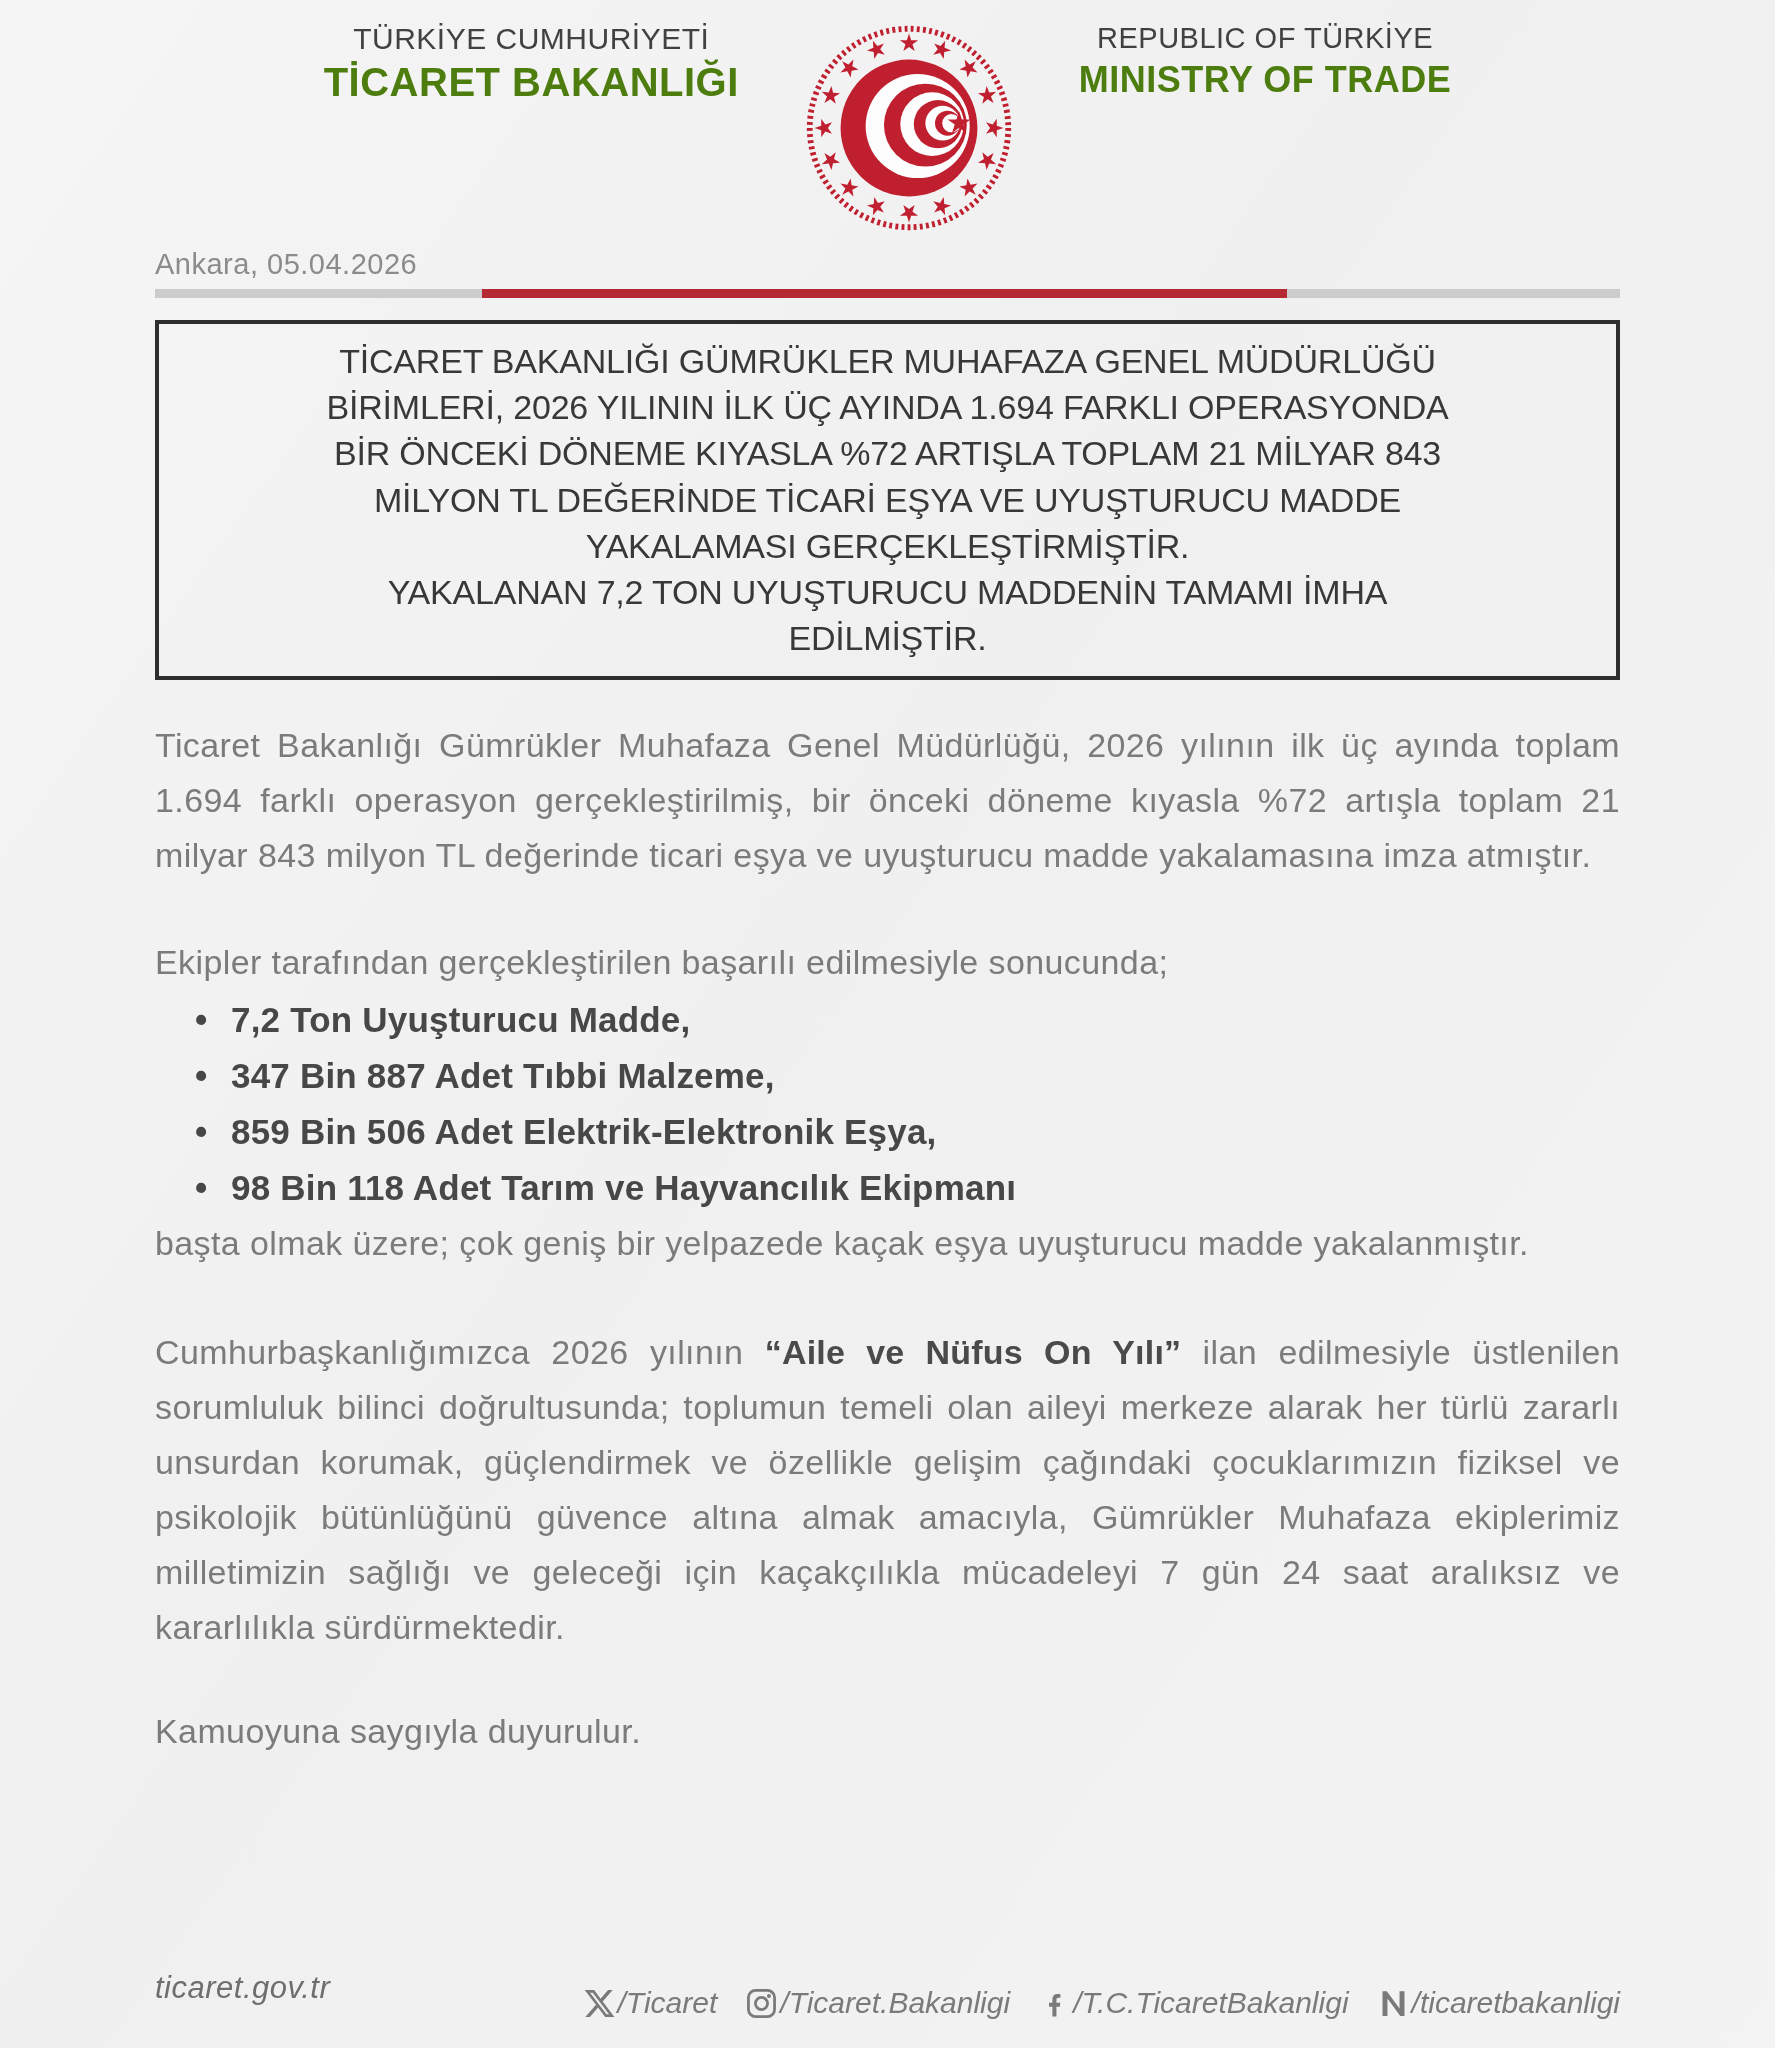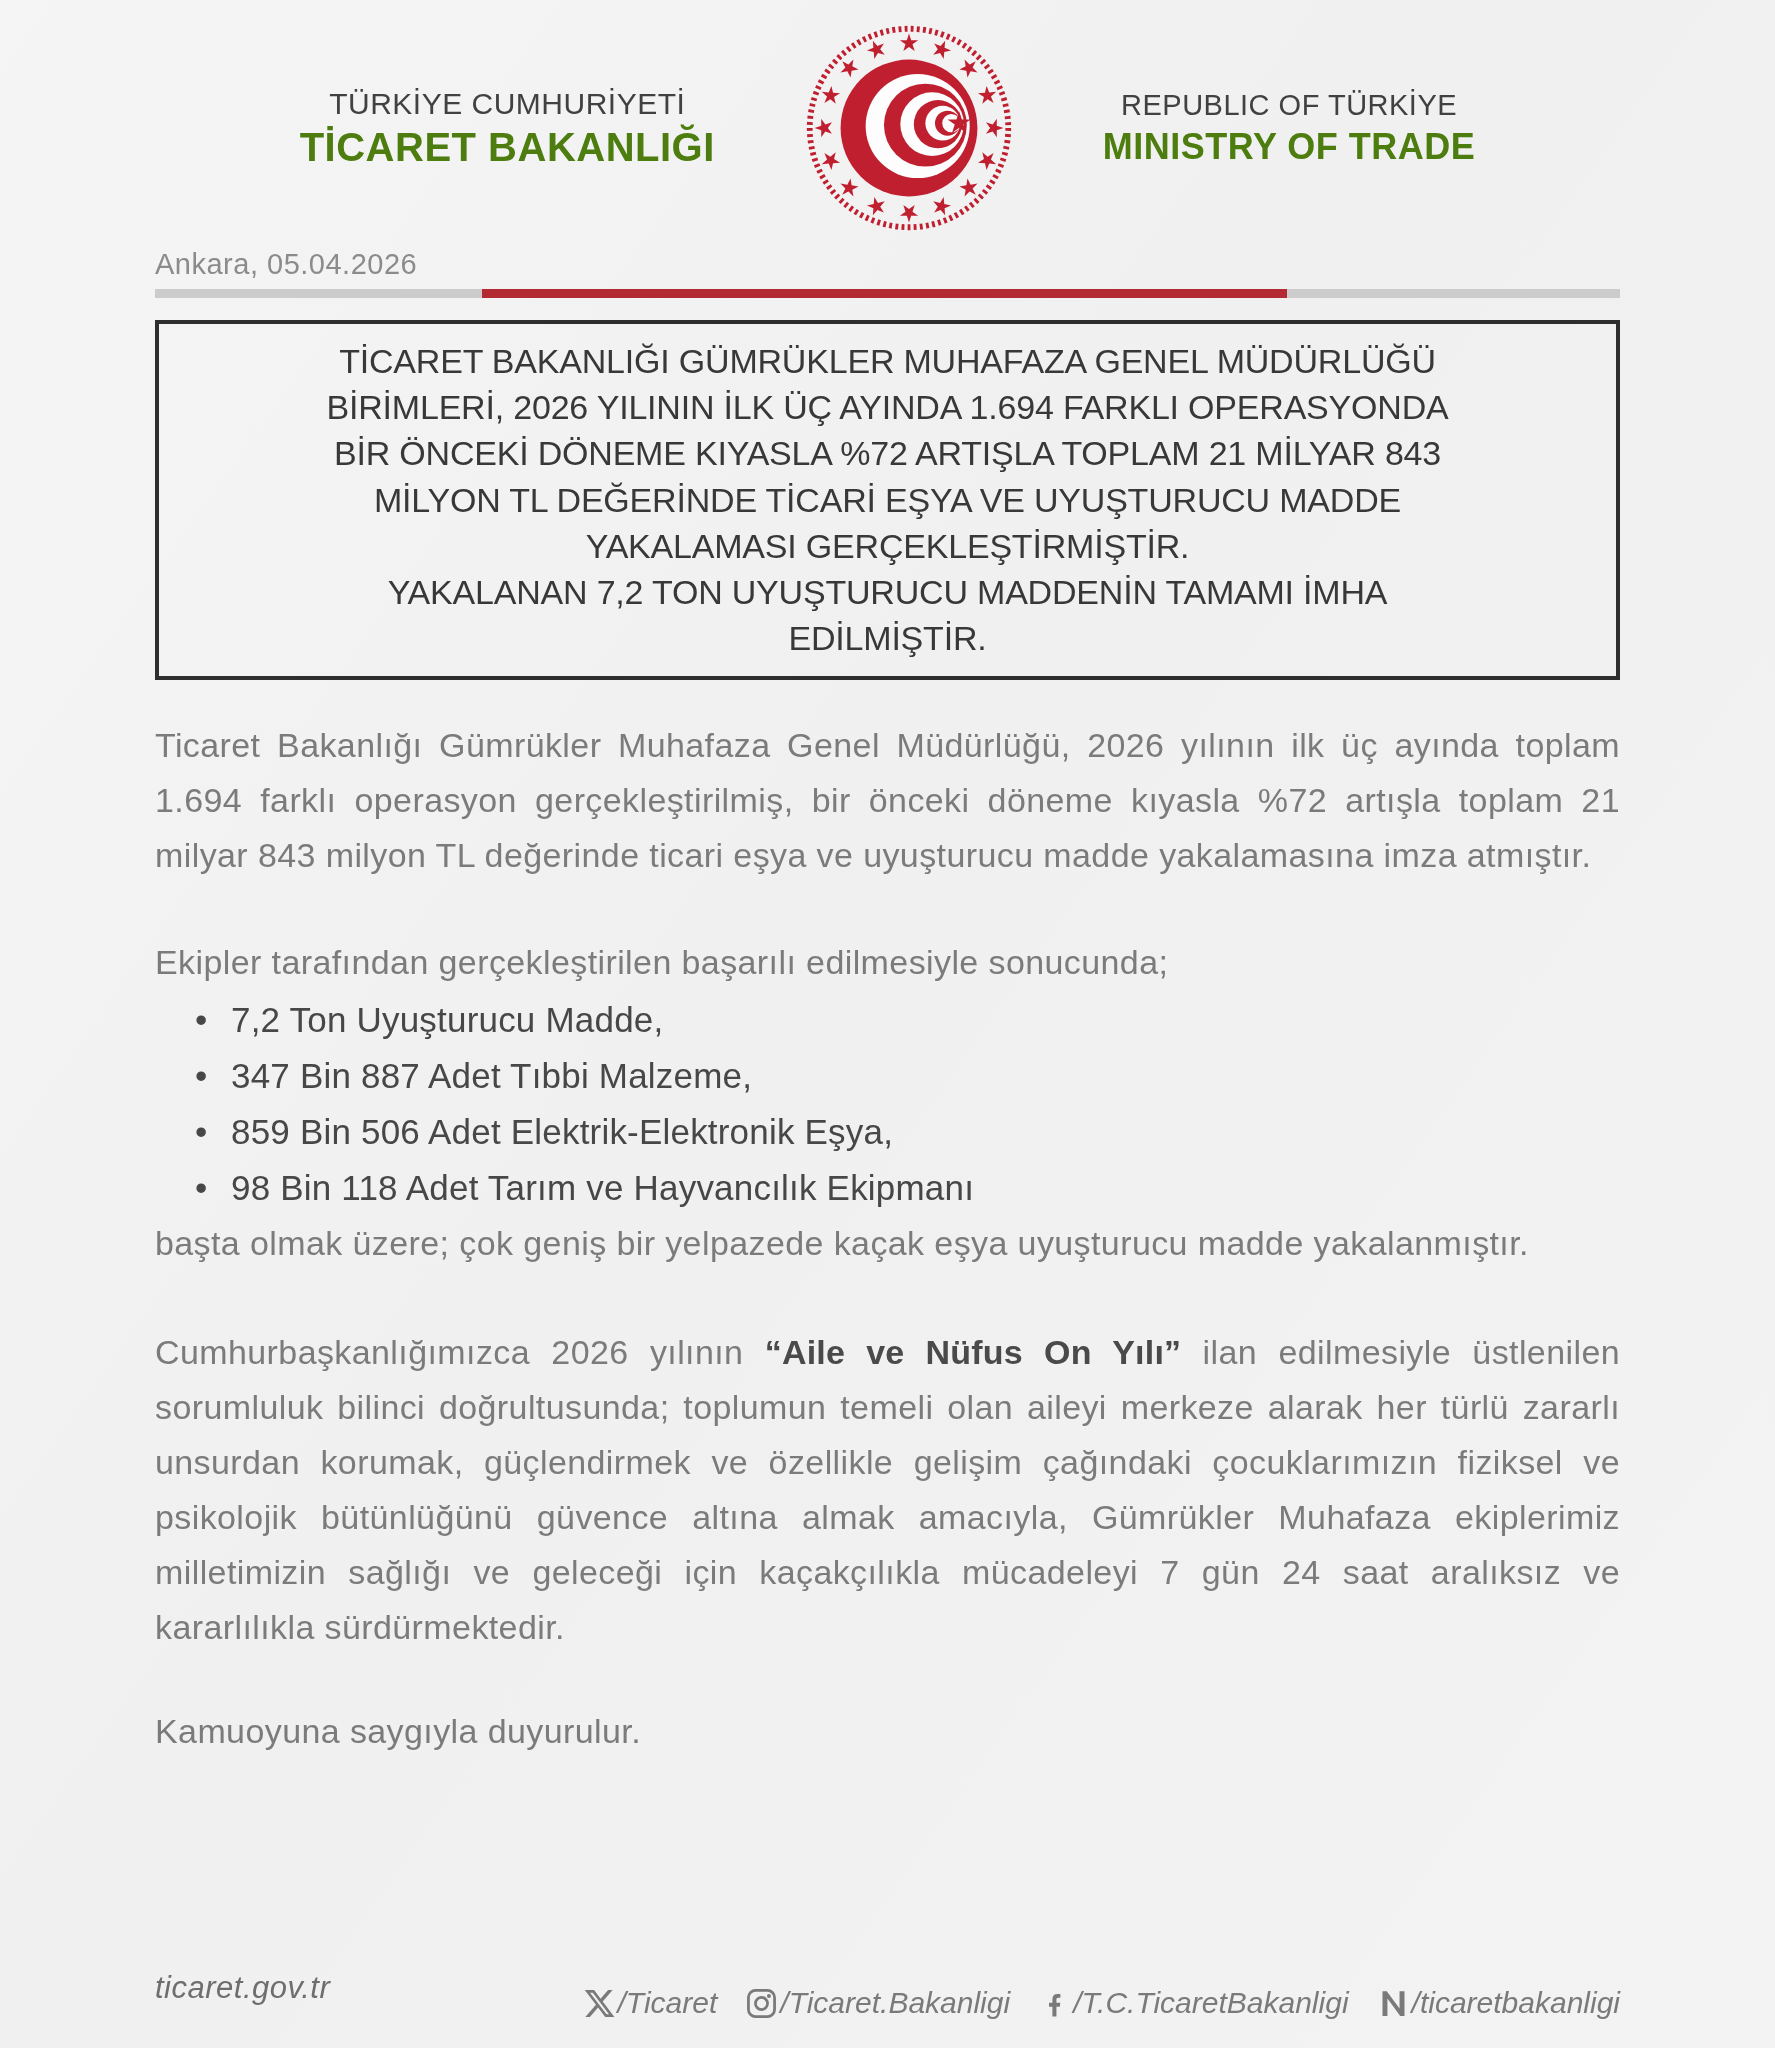--- a/index.html
+++ b/index.html
@@ -8,22 +8,22 @@
     position:relative;
     font-family:"Liberation Sans", sans-serif;
     background:linear-gradient(125deg,#f6f5f5 0%,#f1f0f0 45%,#f4f3f3 100%);
     overflow:hidden;
     color:#3d3d3d;
   }
   .page { padding:0 155px; }
 
   
   .header {
-    display:flex; justify-content:center; align-items:center;
-    gap:88px; padding-top:16px; height:240px;
+    display:flex; justify-content:center; align-items:flex-start;
+    gap:64px; padding-top:22px; height:240px;
   }
   .org-block { text-align:center; white-space:nowrap; }
   .org-line1 { font-size:30px; letter-spacing:.5px; color:#414141; }
   .org-line2 { font-size:40px; font-weight:bold; letter-spacing:.5px; color:#4d7c0f; margin-top:4px; }
   .org-block.en .org-line1 { font-size:29px; }
   .org-block.en .org-line2 { font-size:36px; }
   .logo { width:212px; height:212px; flex:0 0 212px; }
 
   
   .dateline { margin-top:8px; font-size:29px; color:#8b8b8b; letter-spacing:.5px; }
@@ -46,21 +46,21 @@
     white-space:pre-line;
   }
 
   
   .body-text { font-size:34px; line-height:1.62; color:#7c7b7b; letter-spacing:.4px; }
   .body-text p { text-align:justify; }
   .p1 { margin-top:38px; }
   .p2 { margin-top:52px; }
   .bullet-list { list-style:none; margin-top:2px; }
   .bullet-list li {
-    font-weight:normal; color:#474747; font-size:35px; line-height:1.6;
+    font-weight:bold; color:#474747; font-size:35px; line-height:1.6;
     padding-left:76px; position:relative; letter-spacing:.2px;
   }
   .bullet-list li::before {
     content:"•"; position:absolute; left:40px; top:0; color:#474747;
   }
   .p3 { margin-top:0; }
   .p4 { margin-top:54px; }
   .p5 { margin-top:54px; }
   .p5 b { color:#4a4a4a; letter-spacing:.2px; }
   .p6 { margin-top:48px; }

